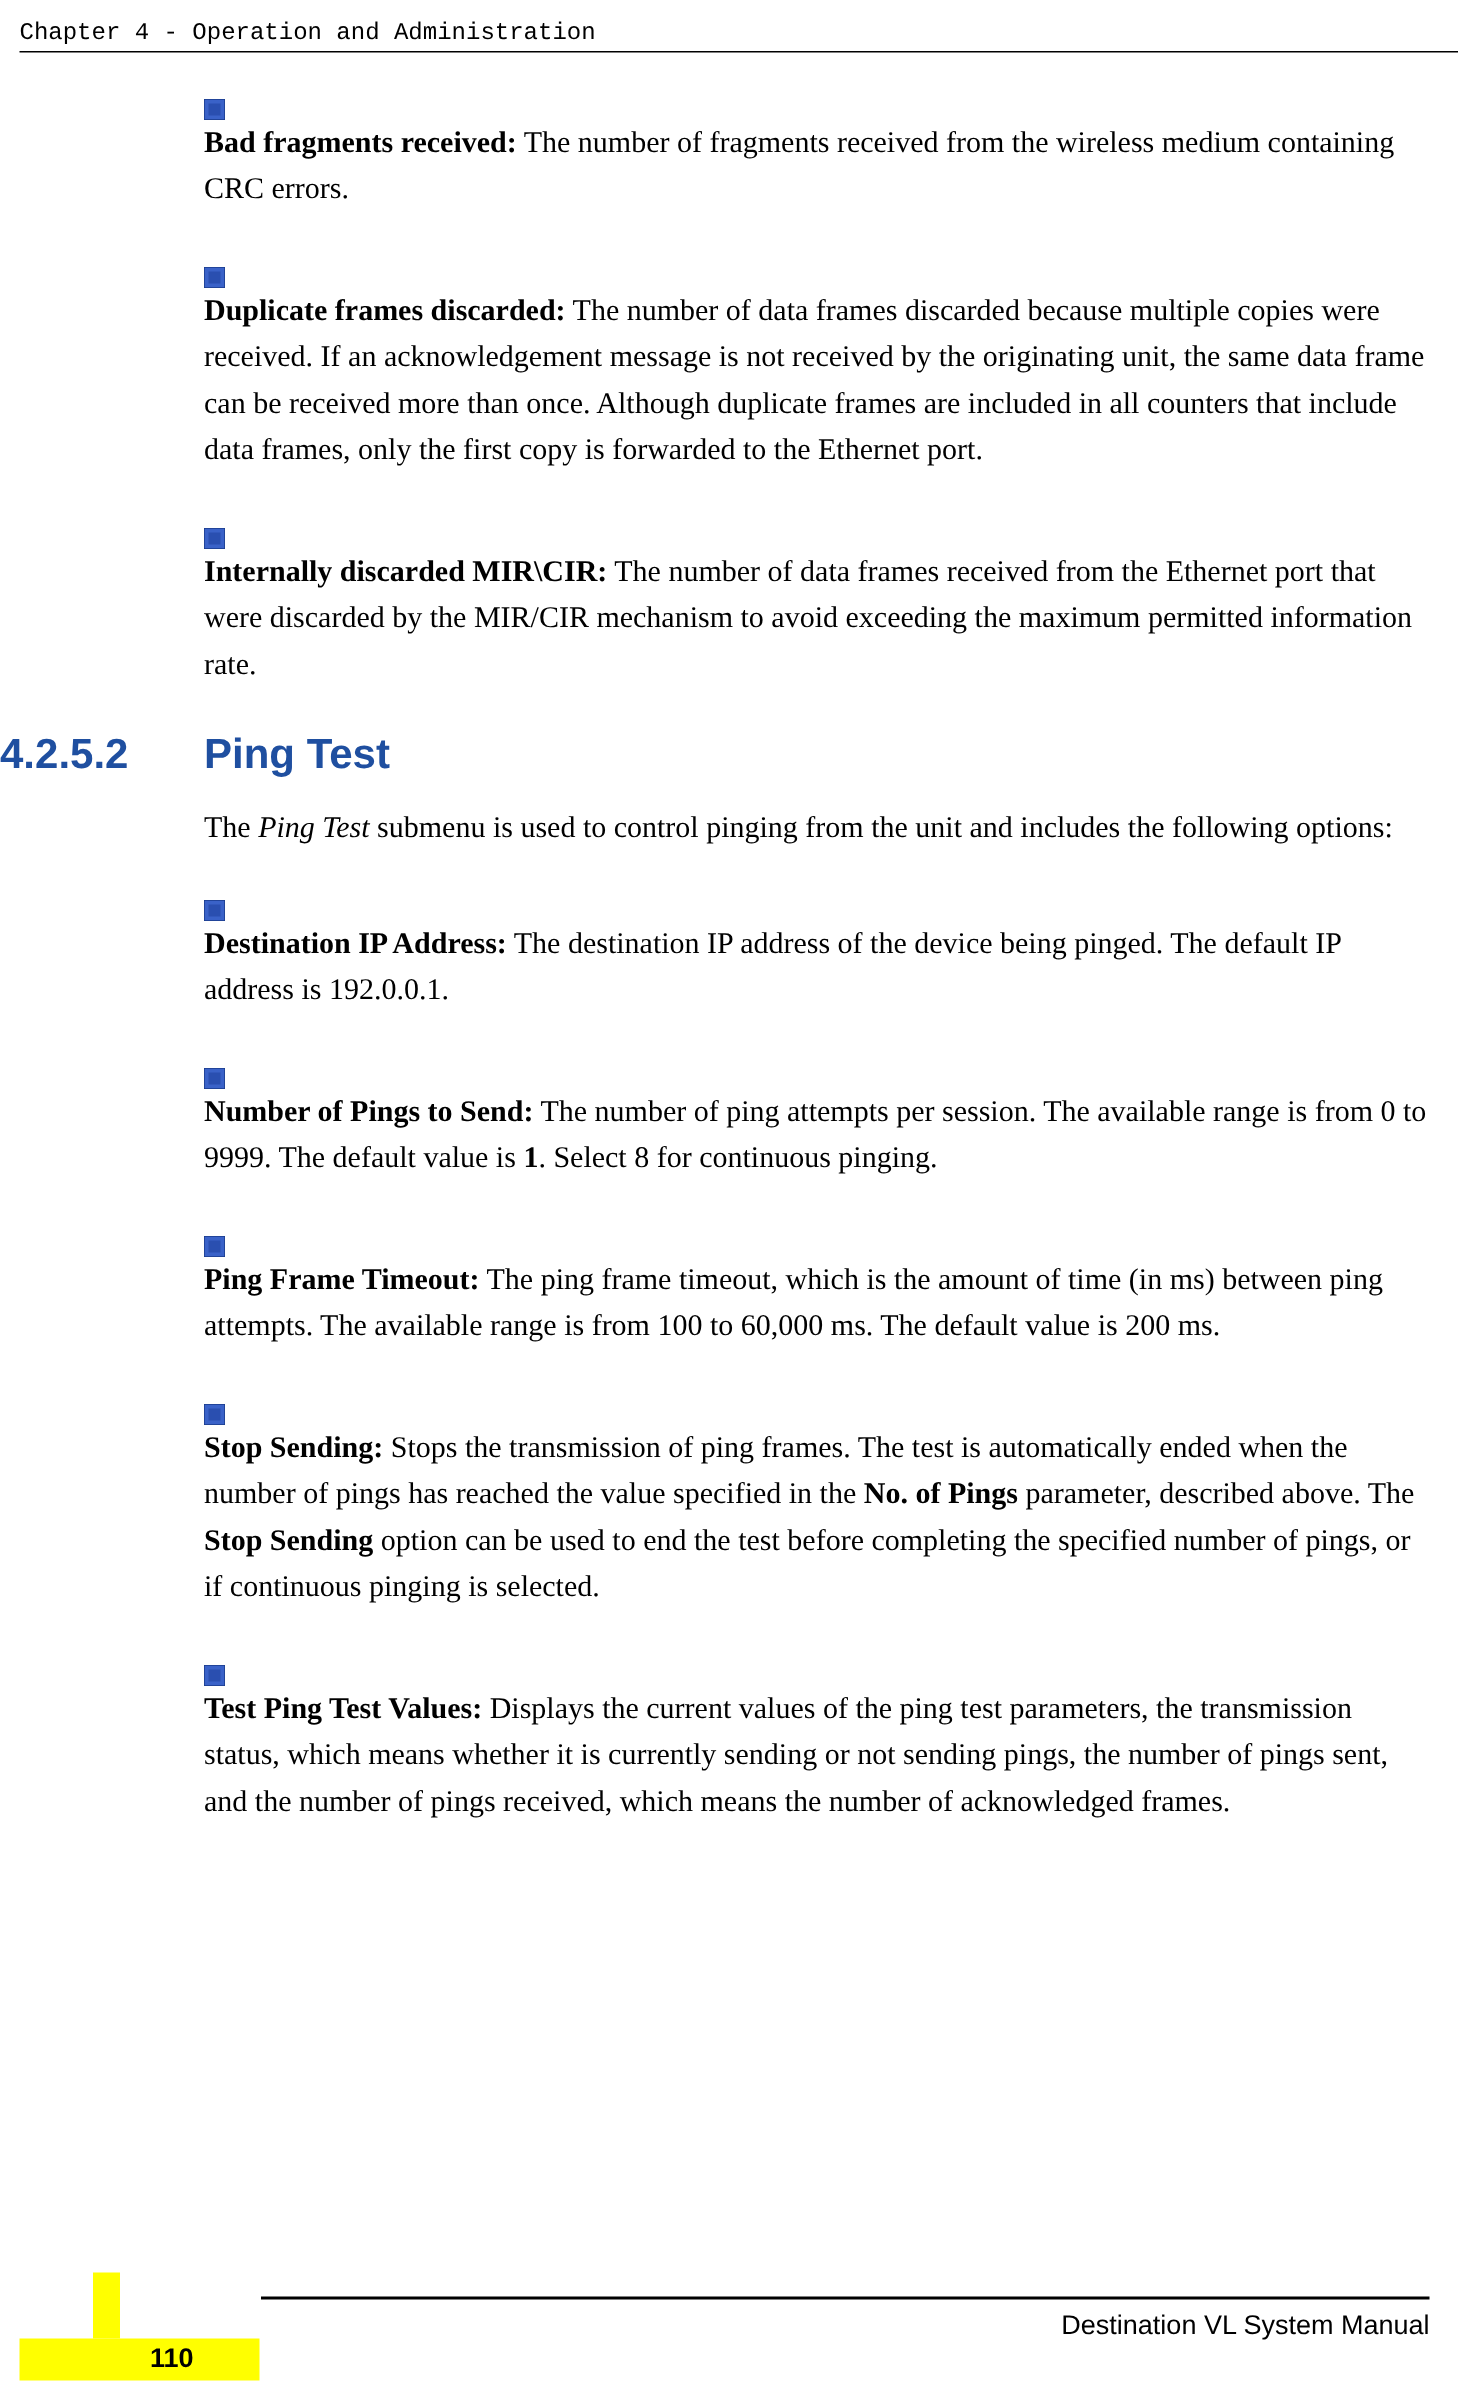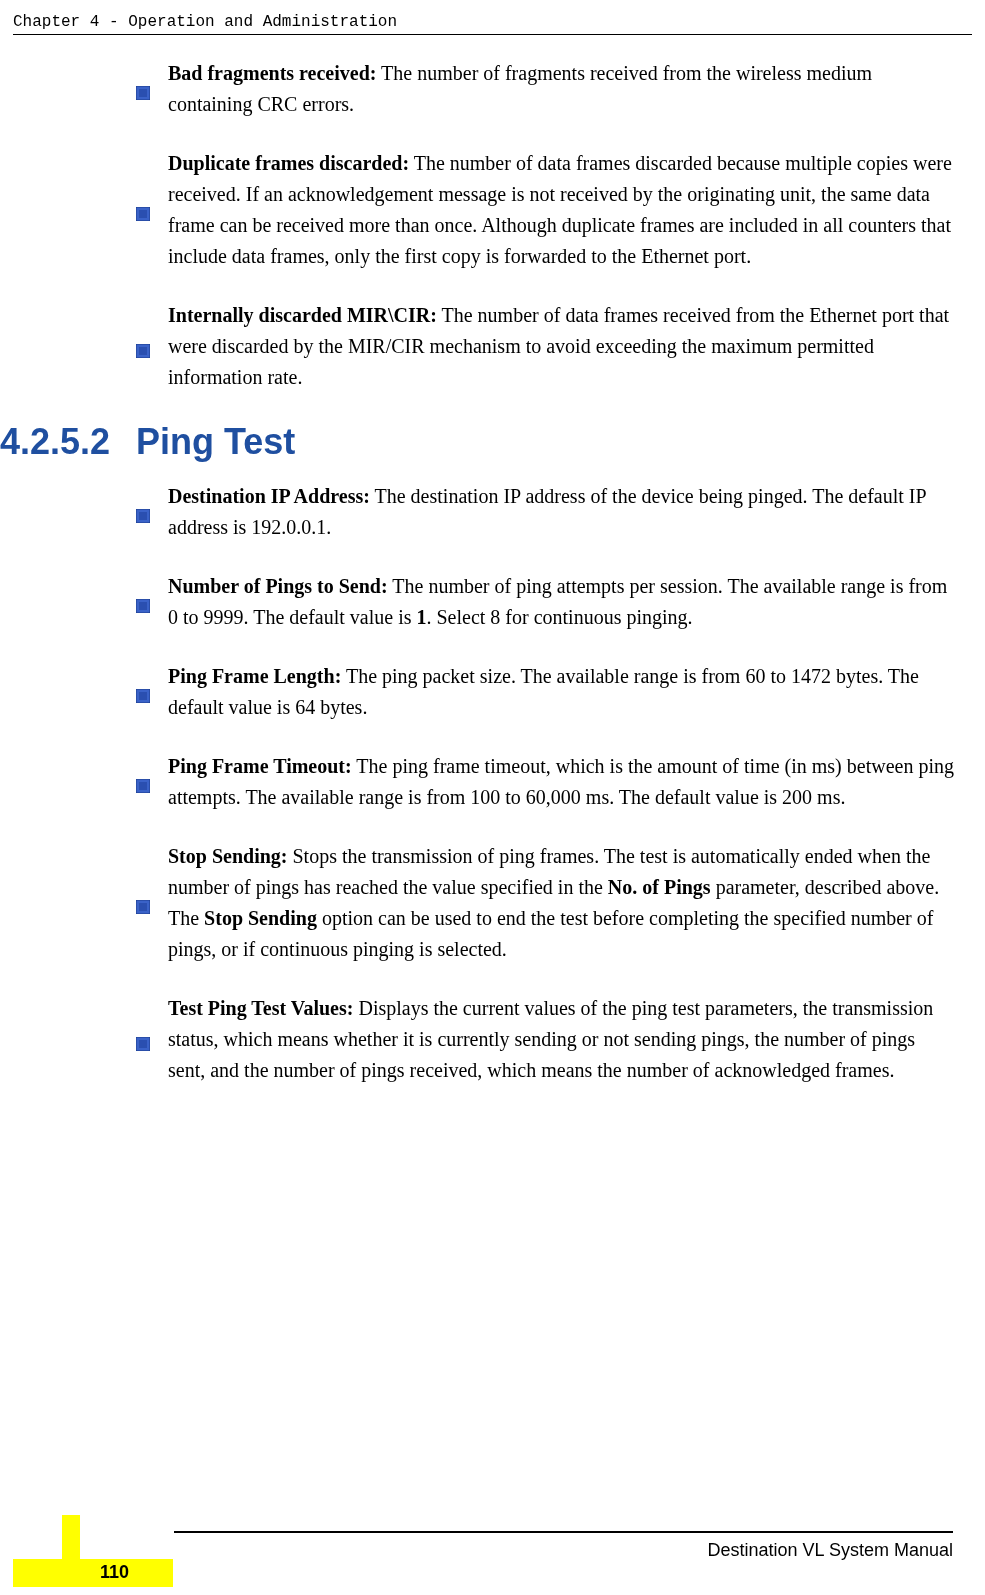--- a/index.html
+++ b/index.html
@@ -28,42 +28,43 @@
     border-top: 1px solid #000;
   }
   .content {
     position: absolute;
     top: 58px;
     left: 136px;
     right: 30px;
   }
   .bullet-item {
     display: flex;
-    align-items: center;
+    align-items: flex-start;
     margin-bottom: 28px;
     font-size: 20px;
     line-height: 1.55;
+    flex-direction: column;
   }
   .bullet-marker {
     flex: 0 0 auto;
     width: 14px;
     height: 14px;
     margin-top: 8px;
     margin-right: 18px;
     position: relative;
   }
   .bullet-marker svg { display: block; }
   .bullet-text { flex: 1 1 auto; }
   .bullet-text .term { font-weight: bold; }
   .bullet-text .inline-bold { font-weight: bold; }
   .h2 {
     font-family: Arial, Helvetica, sans-serif;
     font-weight: bold;
     color: #1f4fa0;
-    font-size: 36px;
+    font-size: 28px;
     margin-top: 14px;
     margin-bottom: 18px;
     display: flex;
     align-items: flex-end;
   }
   .h2 .num {
     display: inline-block;
     width: 136px;
     margin-left: -136px;
     color: #1f4fa0;
@@ -157,20 +158,23 @@
     <span class="bullet-text">
       <span class="term">Internally discarded MIR\CIR:</span><span> The number of data frames received from the Ethernet port that were discarded by the MIR/CIR mechanism to avoid exceeding the maximum permitted information rate.</span>
     </span>
   </div>
 
   <div class="h2">
     <span class="num">4.2.5.2</span>
     <span class="title">Ping Test</span>
   </div>
 
+  <div class="para">
+    <span>The </span><span class="italic">Ping Test</span><span> submenu is used to control pinging from the unit and includes the following options:</span>
+  </div>
 
   <div class="bullet-item">
     <span class="bullet-marker">
       <svg width="14" height="14">
           <rect x="0" y="0" width="14" height="14" fill="#3a62c8" stroke="#1a3b8a" stroke-width="1"></rect>
           <rect x="3" y="3" width="8" height="8" fill="#2a4fb0"></rect>
         </svg>
     </span>
     <span class="bullet-text">
       <span class="term">Destination IP Address:</span><span> The destination IP address of the device being pinged. The default IP address is 192.0.0.1.</span>
@@ -182,31 +186,20 @@
       <svg width="14" height="14">
           <rect x="0" y="0" width="14" height="14" fill="#3a62c8" stroke="#1a3b8a" stroke-width="1"></rect>
           <rect x="3" y="3" width="8" height="8" fill="#2a4fb0"></rect>
         </svg>
     </span>
     <span class="bullet-text">
       <span class="term">Number of Pings to Send:</span><span> The number of ping attempts per session. The available range is from 0 to 9999. The default value is </span><span class="inline-bold">1</span><span>. Select 8 for continuous pinging.</span>
     </span>
   </div>
 
-  <div class="bullet-item">
-    <span class="bullet-marker">
-      <svg width="14" height="14">
-          <rect x="0" y="0" width="14" height="14" fill="#3a62c8" stroke="#1a3b8a" stroke-width="1"></rect>
-          <rect x="3" y="3" width="8" height="8" fill="#2a4fb0"></rect>
-        </svg>
-    </span>
-    <span class="bullet-text">
-      <span class="term">Ping Frame Length:</span><span> The ping packet size. The available range is from 60 to 1472 bytes. The default value is 64 bytes.</span>
-    </span>
-  </div>
 
   <div class="bullet-item">
     <span class="bullet-marker">
       <svg width="14" height="14">
           <rect x="0" y="0" width="14" height="14" fill="#3a62c8" stroke="#1a3b8a" stroke-width="1"></rect>
           <rect x="3" y="3" width="8" height="8" fill="#2a4fb0"></rect>
         </svg>
     </span>
     <span class="bullet-text">
       <span class="term">Ping Frame Timeout:</span><span> The ping frame timeout, which is the amount of time (in ms) between ping attempts. The available range is from 100 to 60,000 ms. The default value is 200 ms.</span>

